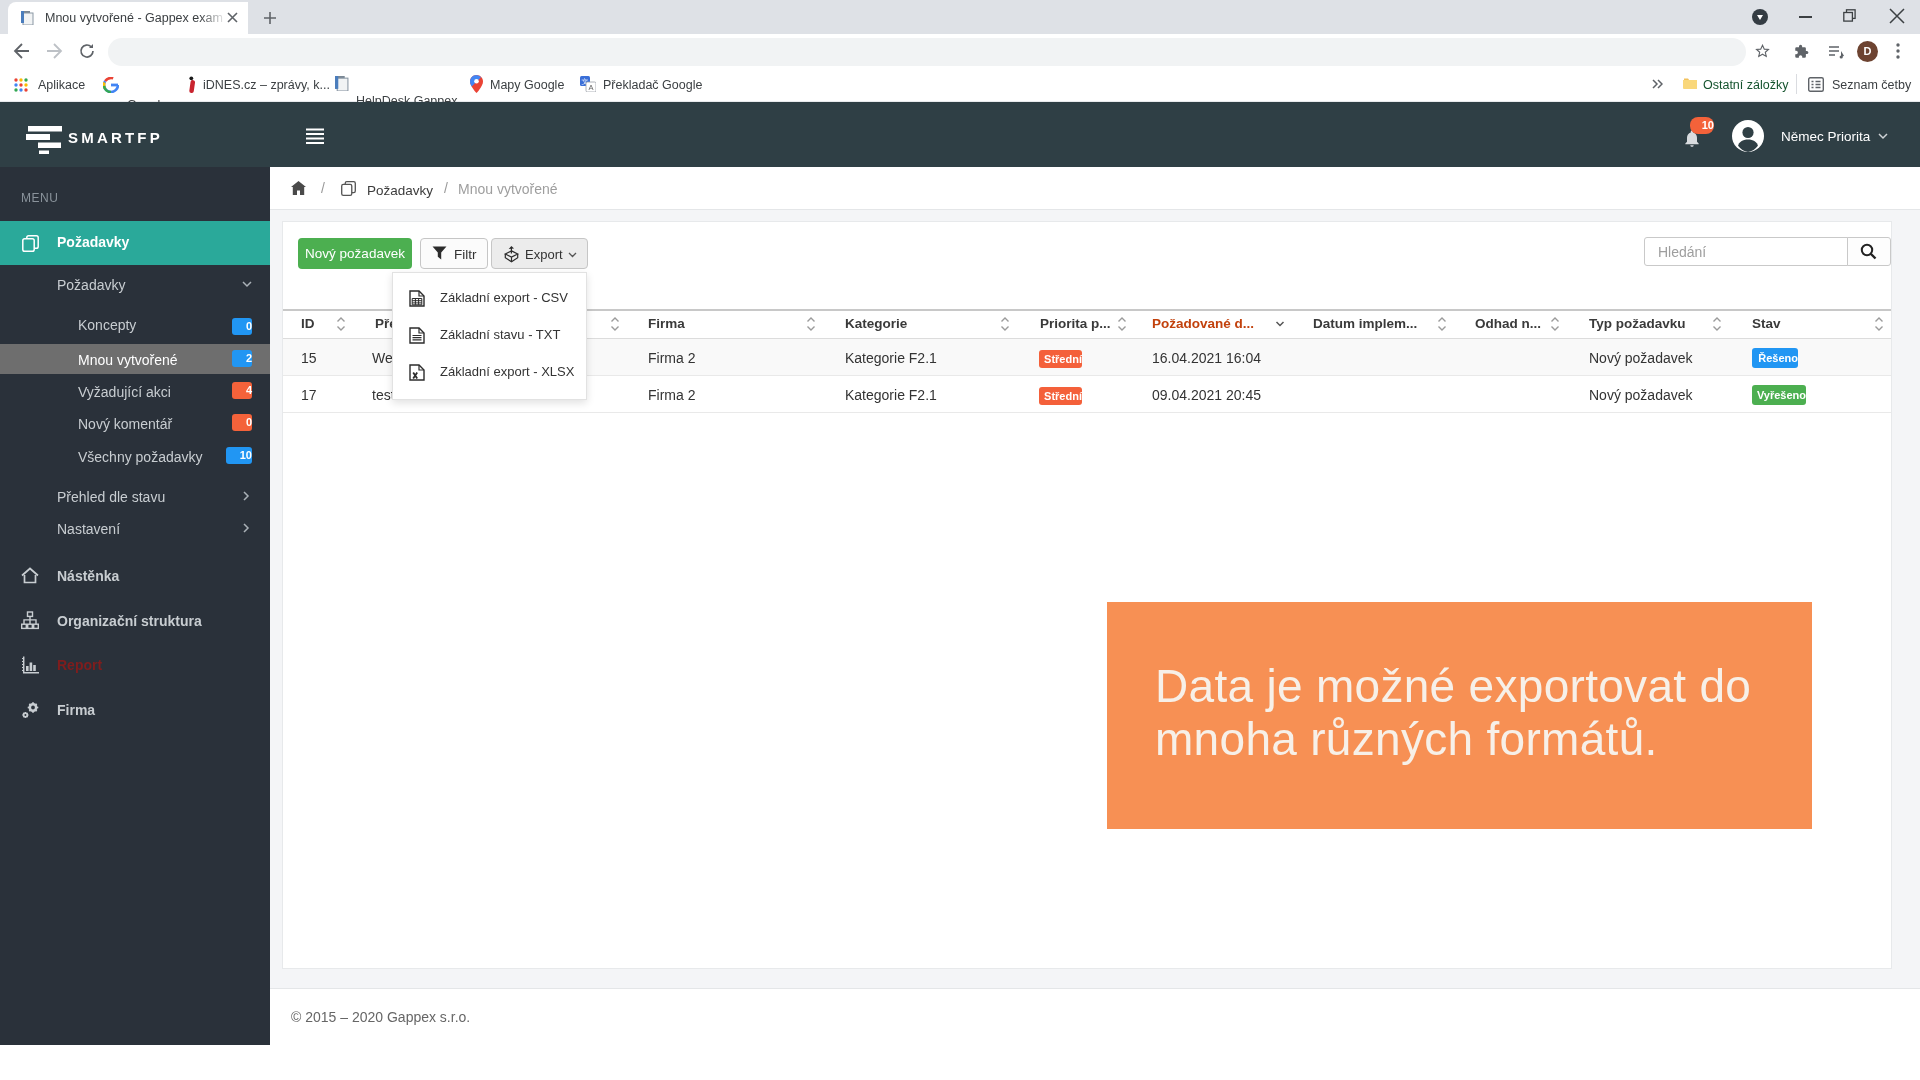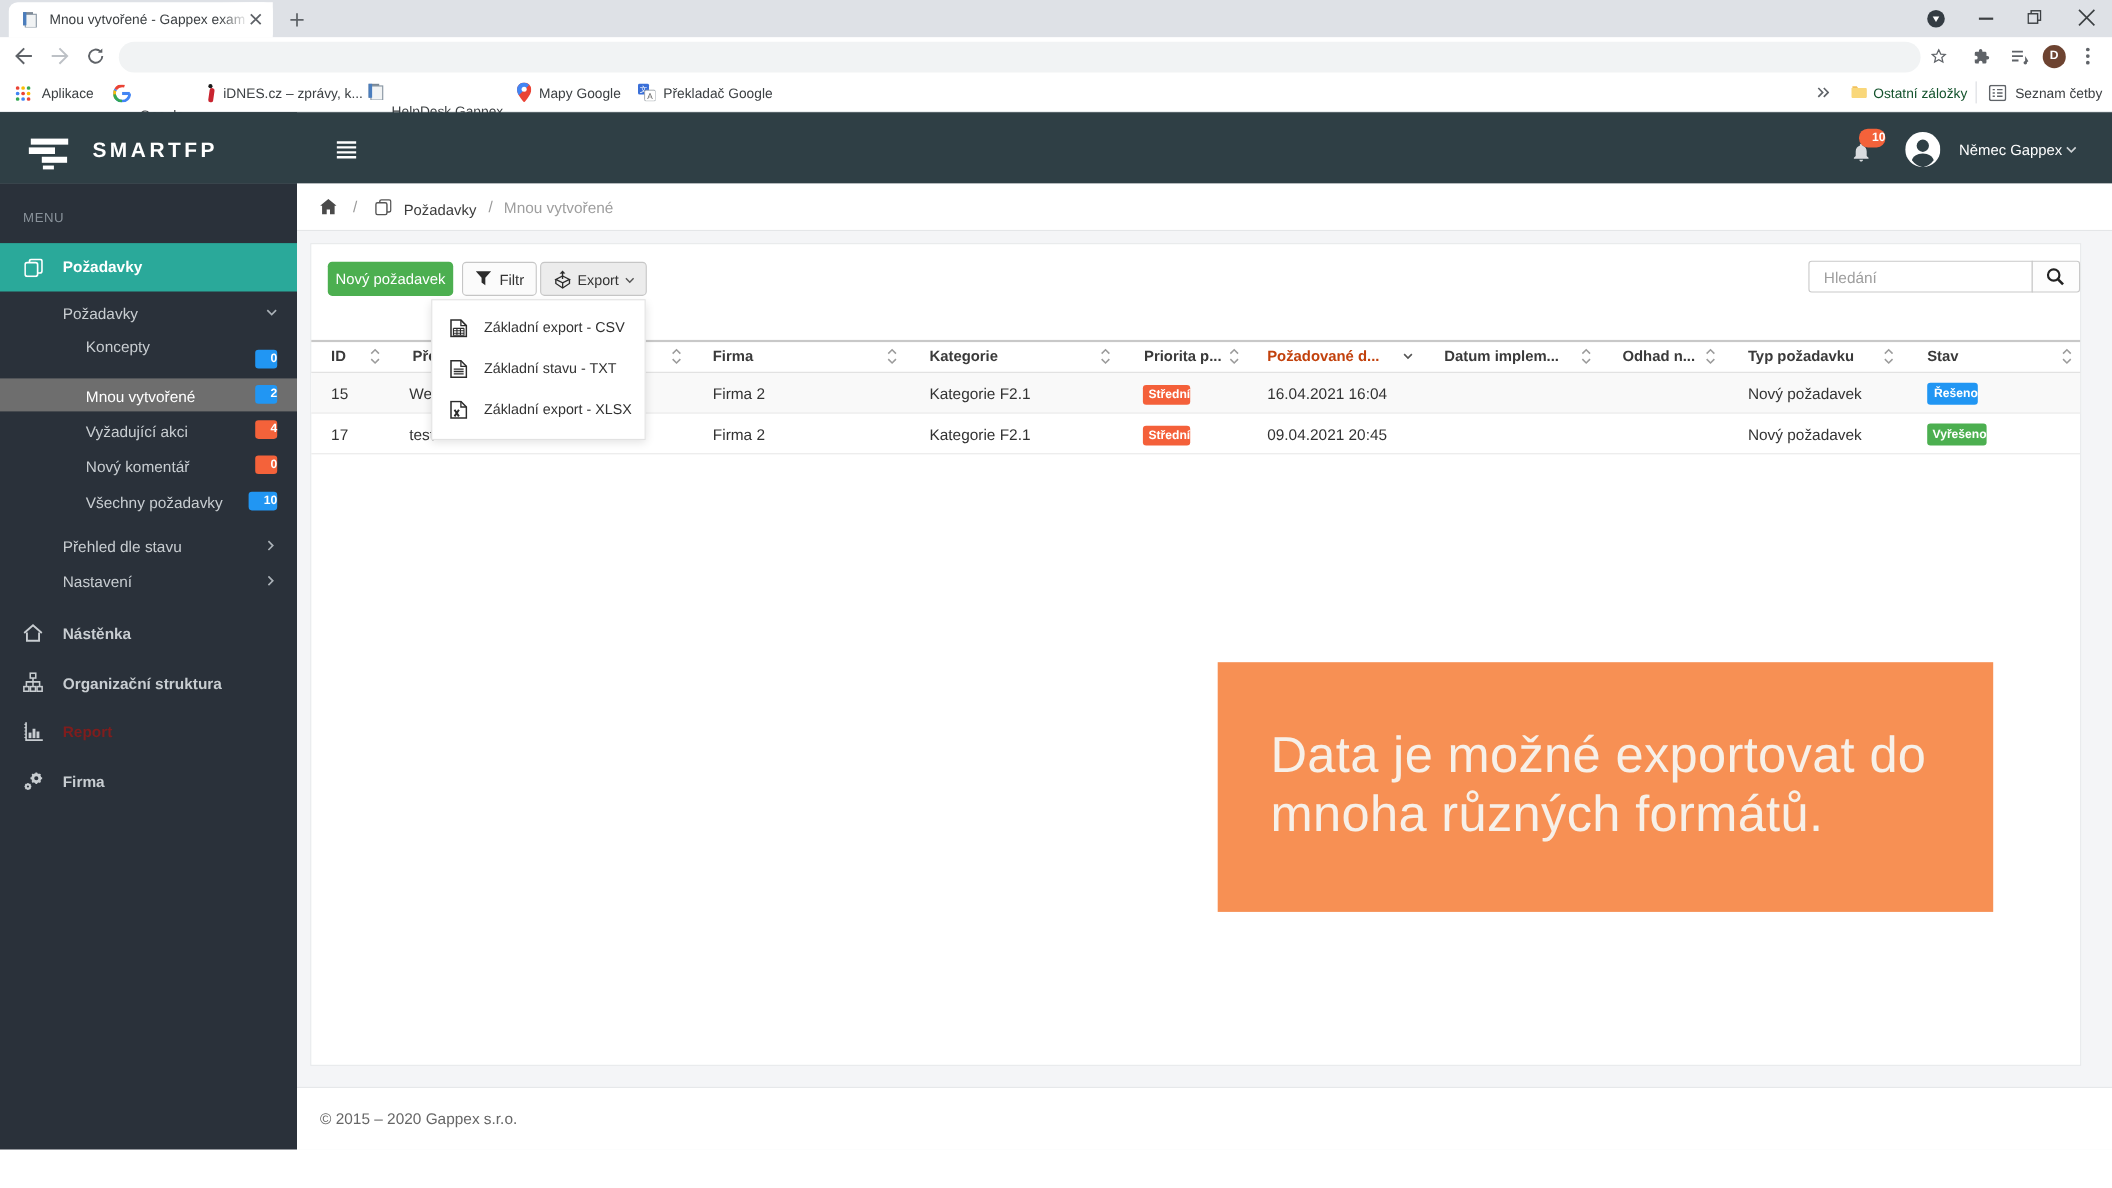--- a/index.html
+++ b/index.html
@@ -175,42 +175,42 @@
 <div class="a" style="left:0;top:102px;width:270px;height:65px;background:#2f3f45;"></div>
 
 <div class="a" style="left:26px;top:125px;width:40px;height:30px;">
 <svg width="40" height="30" viewBox="0 0 40 30">
       <rect x="2" y="1" width="34" height="5.5" fill="#fff"></rect>
       <rect x="0" y="9" width="24" height="6" fill="#fff"></rect>
       <rect x="12" y="17.5" width="23" height="5.5" fill="#fff"></rect>
       <rect x="13" y="25.5" width="10" height="3.5" fill="#fff"></rect>
     </svg>
 </div>
-<div class="a txt" style="left:84px;top:128px;font-size:19px;font-weight:bold;letter-spacing:3.2px;color:#fff;line-height:20px;">SMARTFP</div>
+<div class="a txt" style="left:68px;top:128px;font-size:15px;font-weight:bold;letter-spacing:3.2px;color:#fff;line-height:20px;">SMARTFP</div>
 <div class="a" style="left:306px;top:128px;width:18px;height:17px;">
 <svg width="18" height="17" viewBox="0 0 18 17">
       <path d="M0 1.5h18M0 6h18M0 10.5h18M0 15h18" stroke="#fff" stroke-width="2.2"></path>
     </svg>
 </div>
 
 <div class="a" style="left:1682px;top:128px;width:20px;height:21px;">
 <svg width="20" height="21" viewBox="0 0 24 24">
       <path fill="#d9dcdf" d="M12 22c1.1 0 2-.9 2-2h-4c0 1.1.9 2 2 2zm6-6v-5c0-3.07-1.63-5.64-4.5-6.32V4c0-.83-.67-1.5-1.5-1.5S10.5 3.17 10.5 4v.68C7.64 5.36 6 7.92 6 11v5l-2 2v1h16v-1l-2-2z"></path>
     </svg>
 </div>
 <div class="a badge" style="left:1690px;top:117px;width:24px;height:17px;line-height:17px;background:#f4623a;border-radius:8px;">10</div>
 
 <div class="a" style="left:1732px;top:120px;width:32px;height:32px;">
 <svg width="32" height="32" viewBox="0 0 32 32">
       <circle cx="16" cy="16" r="16" fill="#fff"></circle>
       <circle cx="16" cy="12.5" r="5.6" fill="#2f3f45"></circle>
       <path d="M16 19.5c-5.2 0-9.3 2.7-9.9 6.2A16 16 0 0 0 16 32a16 16 0 0 0 9.9-6.3c-.6-3.5-4.7-6.2-9.9-6.2z" fill="#2f3f45"></path>
     </svg>
 </div>
-<div class="a txt" style="left:1781px;top:128px;font-size:13.5px;color:#fff;line-height:18px;">Němec Gappex</div>
+<div class="a txt" style="left:1781px;top:128px;font-size:13.5px;color:#fff;line-height:18px;">Němec Priorita</div>
 <div class="a" style="left:1878px;top:133px;width:10px;height:7px;">
 <svg width="10" height="7" viewBox="0 0 10 7">
       <path d="M1 1l4 4 4-4" fill="none" stroke="#cfd3d6" stroke-width="1.5"></path>
     </svg>
 </div>
 
 <div class="a" style="left:0;top:167px;width:270px;height:878px;background:#2a313a;"></div>
 <div class="a txt" style="left:21px;top:191px;font-size:12px;color:#8a939b;line-height:14px;letter-spacing:0.5px;">MENU</div>
 
 <div class="a" style="left:0;top:221px;width:270px;height:44px;background:#2aa99a;"></div>
@@ -221,21 +221,21 @@
     </svg>
 </div>
 <div class="a txt" style="left:57px;top:233px;font-size:14px;font-weight:bold;color:#fff;line-height:19px;">Požadavky</div>
 
 <div class="a txt" style="left:57px;top:276px;font-size:14px;color:#c8cdd1;line-height:19px;">Požadavky</div>
 <div class="a" style="left:242px;top:281px;width:10px;height:7px;">
 <svg width="10" height="7" viewBox="0 0 10 7">
       <path d="M1 1l4 4 4-4" fill="none" stroke="#aab1b7" stroke-width="1.5"></path>
     </svg>
 </div>
-<div class="a txt" style="left:78px;top:306px;font-size:14px;color:#c8cdd1;line-height:19px;text-align:right;">Koncepty</div>
+<div class="a txt" style="left:78px;top:316px;font-size:14px;color:#c8cdd1;line-height:19px;text-align:right;">Koncepty</div>
 <div class="badge" style="left:232px;top:318px;width:20px;height:17px;line-height:17px;background:#2196f3;">0</div>
 <div class="a" style="left:0;top:344px;width:270px;height:30px;background:#6e6e6e;"></div>
 <div class="a txt" style="left:78px;top:351px;font-size:14px;color:#fff;line-height:19px;">Mnou vytvořené</div>
 <div class="badge" style="left:232px;top:350px;width:20px;height:17px;line-height:17px;background:#2196f3;">2</div>
 <div class="a txt" style="left:78px;top:383px;font-size:14px;color:#c8cdd1;line-height:19px;">Vyžadující akci</div>
 <div class="badge" style="left:232px;top:382px;width:20px;height:17px;line-height:17px;background:#f4623a;">4</div>
 <div class="a txt" style="left:78px;top:415px;font-size:14px;color:#c8cdd1;line-height:19px;">Nový komentář</div>
 <div class="badge" style="left:232px;top:414px;width:20px;height:17px;line-height:17px;background:#f4623a;">0</div>
 <div class="a txt" style="left:78px;top:448px;font-size:14px;color:#c8cdd1;line-height:19px;">Všechny požadavky</div>
 <div class="badge" style="left:226px;top:447px;width:26px;height:17px;line-height:17px;background:#2196f3;">10</div>

